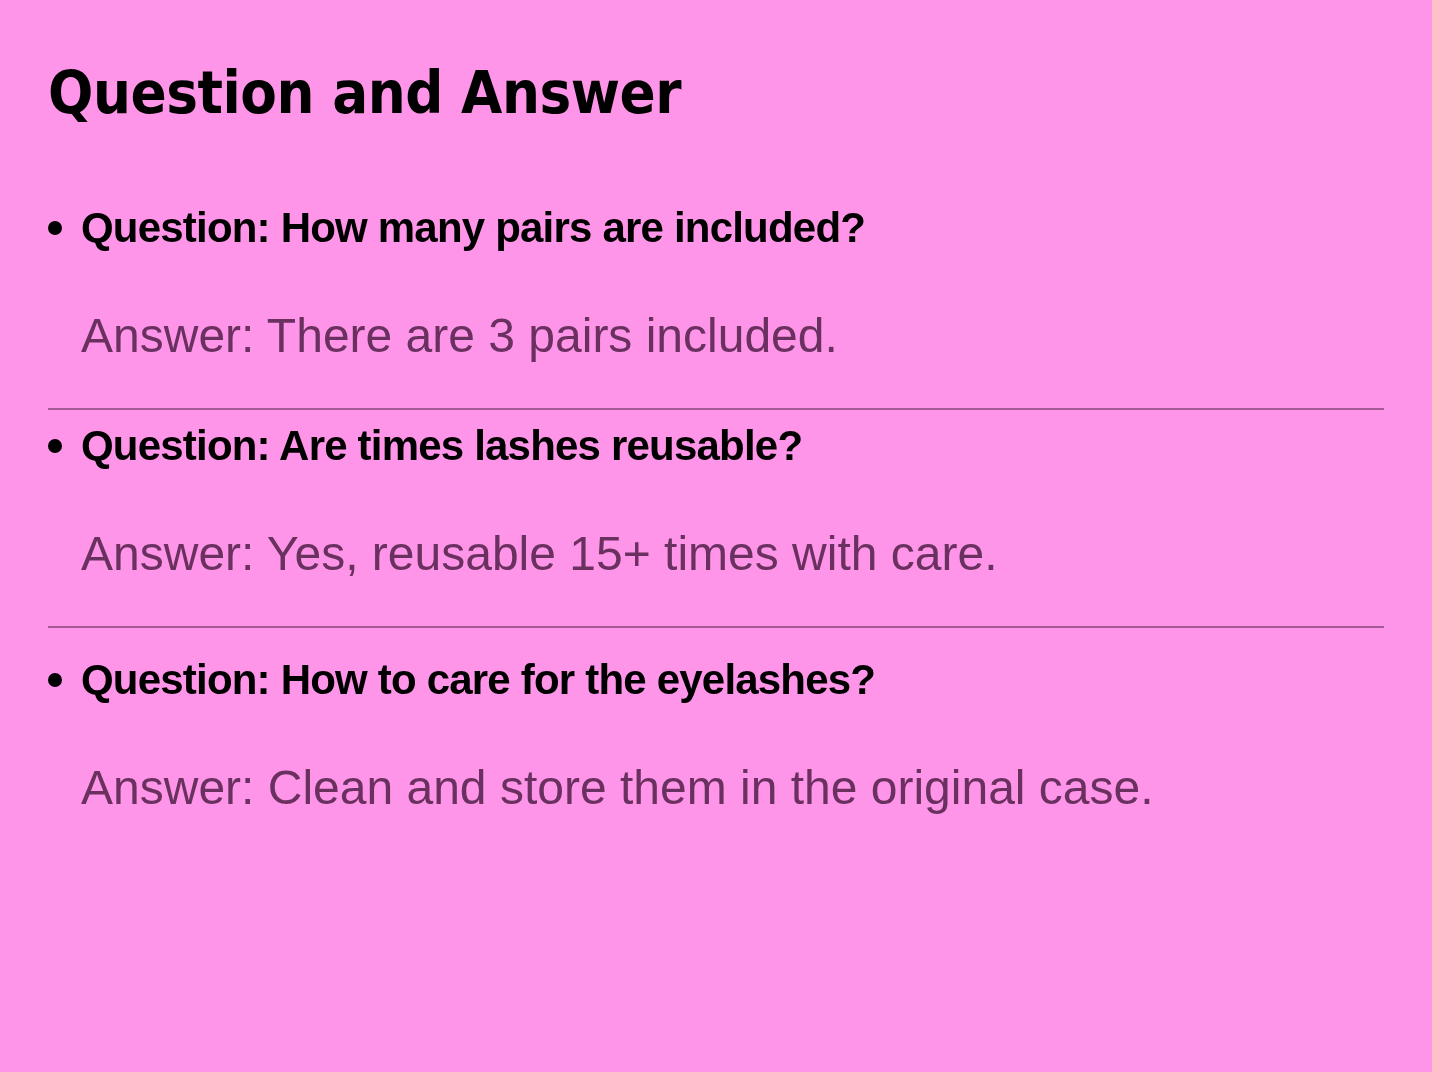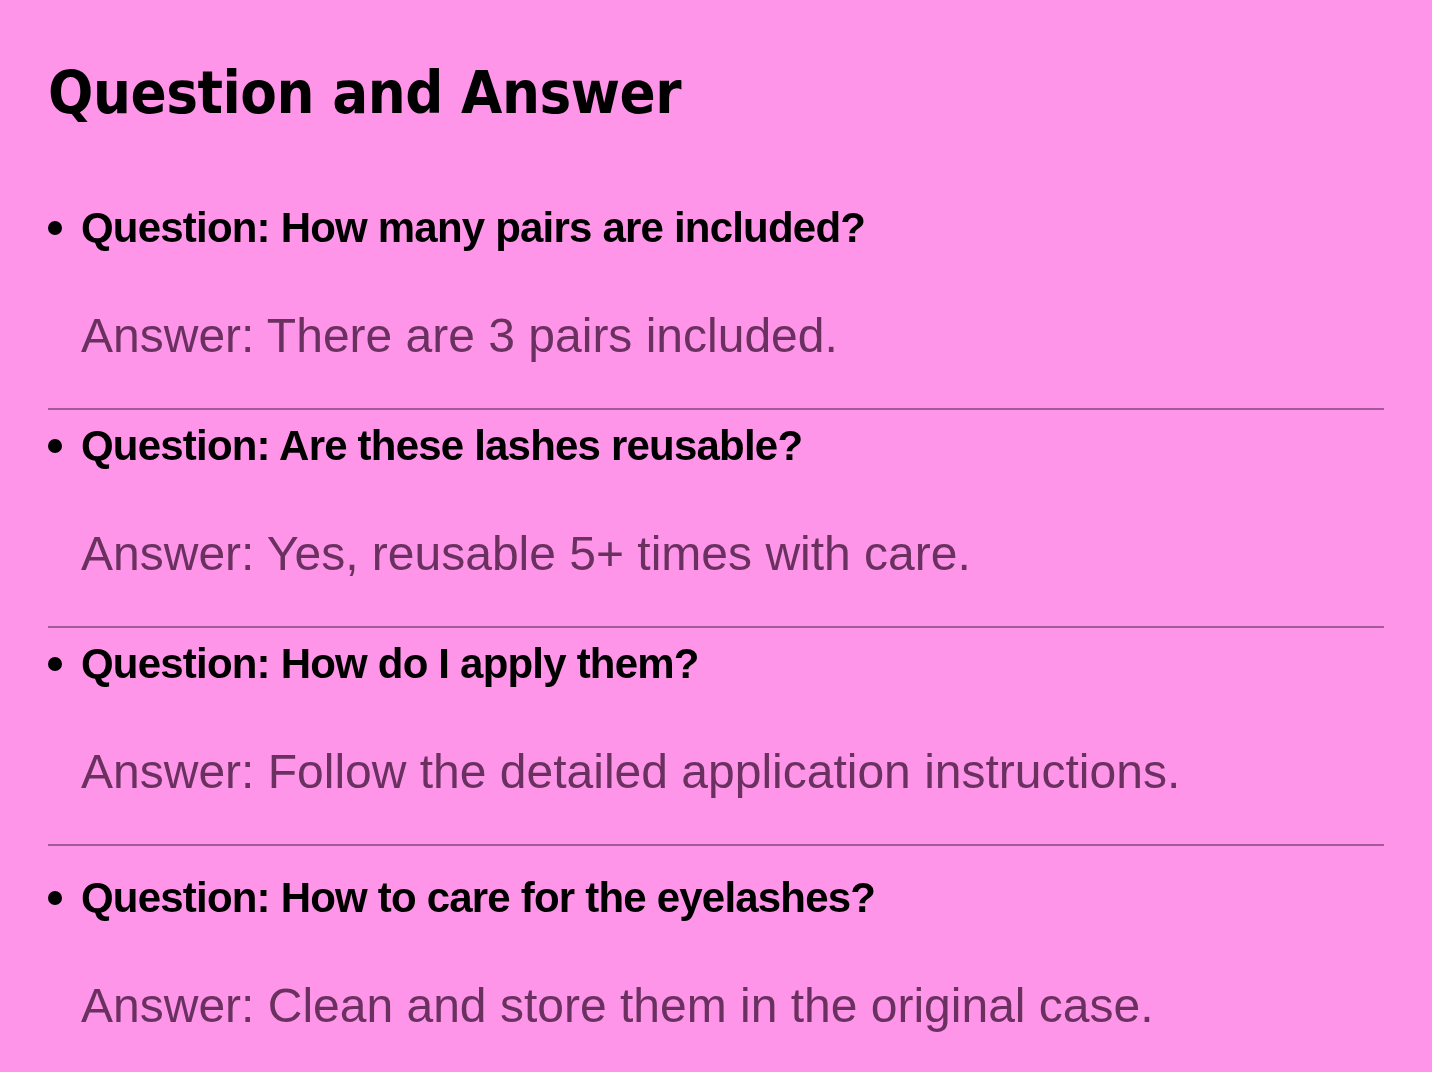--- a/index.html
+++ b/index.html
@@ -55,30 +55,23 @@
     <li class="qa">
       <div class="q">
           <span class="bullet"></span>
           <span>Question: How many pairs are included?</span>
         </div>
       <div class="a">Answer: There are 3 pairs included.</div>
     </li>
     <li class="qa">
       <div class="q">
           <span class="bullet"></span>
-          <span>Question: Are these lashes reusable?</span>
+          <span>Question: Are times lashes reusable?</span>
         </div>
-      <div class="a">Answer: Yes, reusable 5+ times with care.</div>
-    </li>
-    <li class="qa">
-      <div class="q">
-          <span class="bullet"></span>
-          <span>Question: How do I apply them?</span>
-        </div>
-      <div class="a">Answer: Follow the detailed application instructions.</div>
+      <div class="a">Answer: Yes, reusable 15+ times with care.</div>
     </li>
     <li class="qa">
       <div class="q">
           <span class="bullet"></span>
           <span>Question: How to care for the eyelashes?</span>
         </div>
       <div class="a">Answer: Clean and store them in the original case.</div>
     </li>
   </ul>
 </div>

